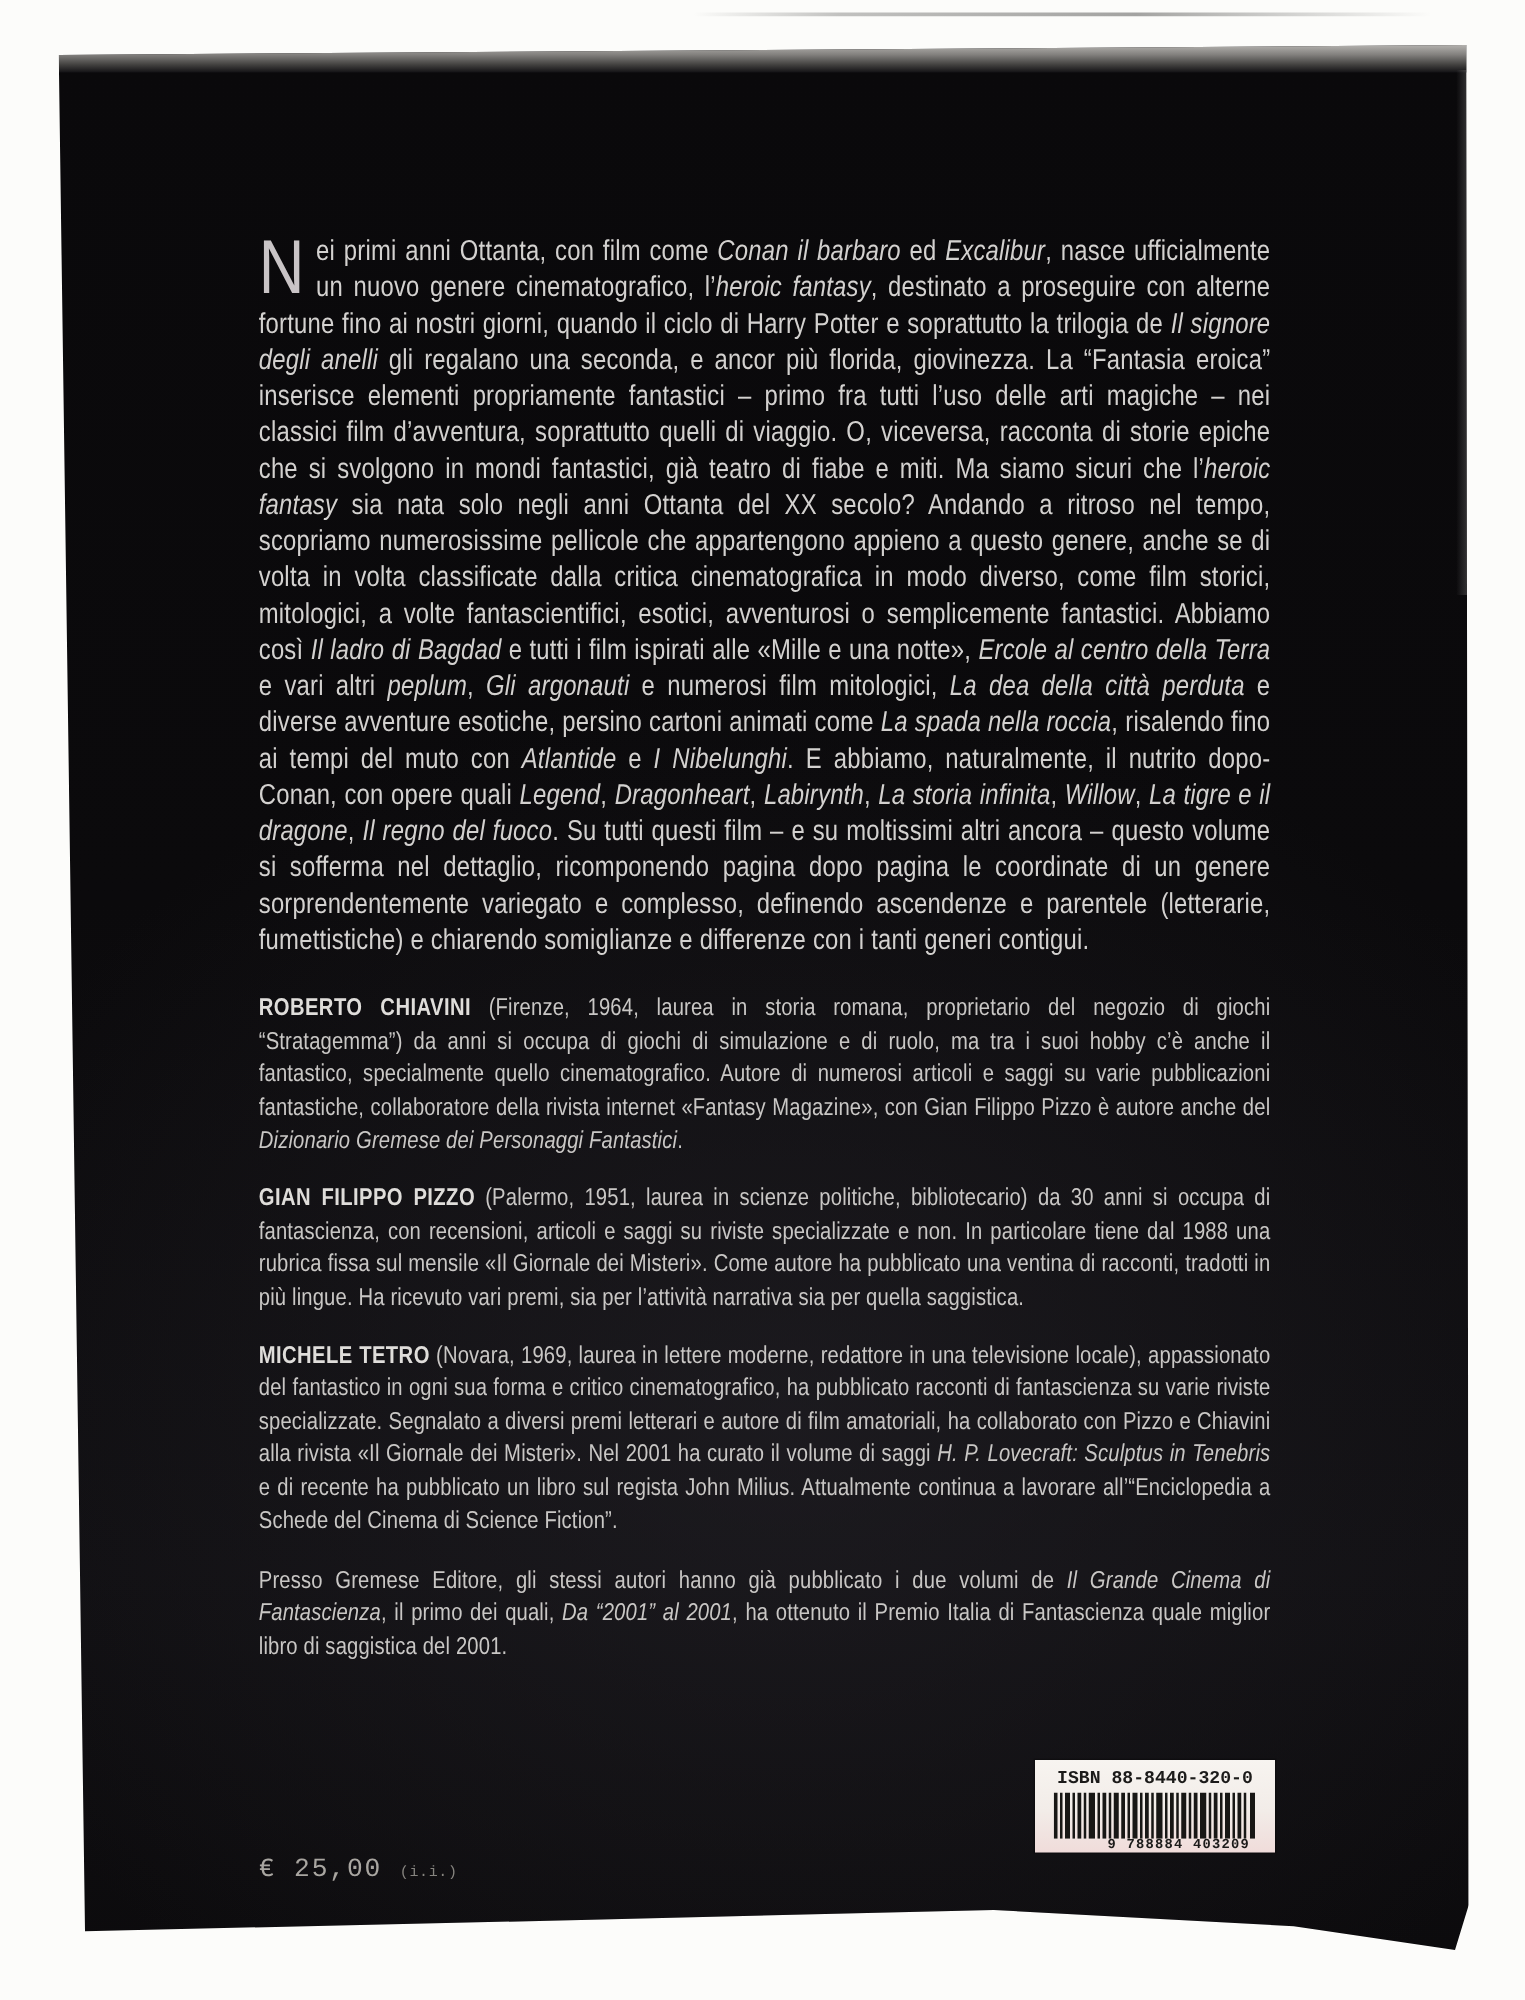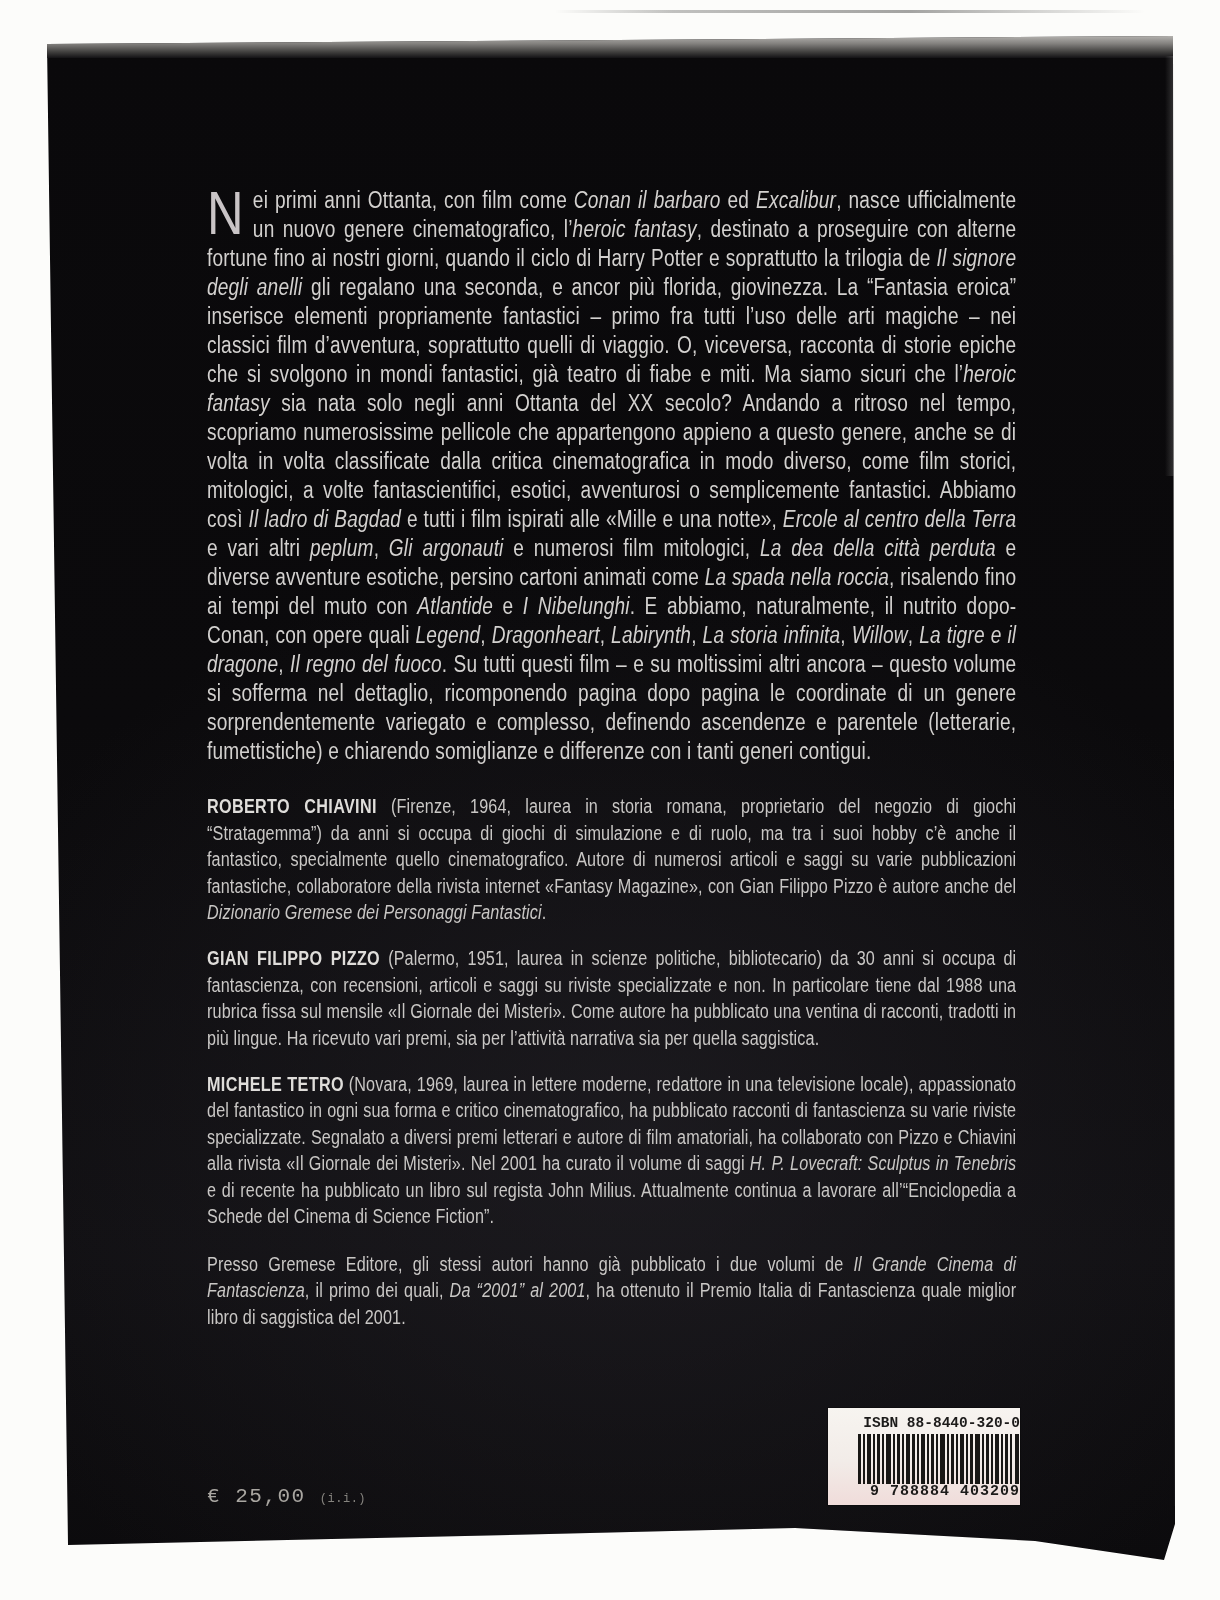--- a/index.html
+++ b/index.html
@@ -47,36 +47,36 @@
   }
   .bio{
     font-size:19.5px;line-height:26.5px;text-align:justify;
     color:#c9c7c5;letter-spacing:.15px;
   }
   .bio .author-name{font-weight:700;color:#dfddda;letter-spacing:.4px;}
   .bio-1{margin-top:27px;}
   .bio-gap{margin-top:17px;}
   .note-gap{margin-top:21px;}
   .isbn-label{
-    position:absolute;left:788px;top:1372px;width:192px;height:97px;
+    position:absolute;left:788px;top:1372px;width:192px;height:74px;
     background:linear-gradient(180deg,#f7f4f0 0%,#f2ece8 55%,#f0dcda 100%);
     box-shadow:0 0 0 1px rgba(0,0,0,.25);
-    display:flex;flex-direction:column;align-items:flex-end;
+    display:flex;flex-direction:column;align-items:center;
     padding-top:7px;box-sizing:border-box;
   }
   .isbn-text{
     font-family:"Liberation Mono", monospace;
     font-size:14.5px;font-weight:700;color:#1c1b1a;letter-spacing:0px;
     white-space:nowrap;
   }
   .barcode{margin-top:3px;width:162px;height:50px;}
   .barcode rect{fill:#181715;}
   .ean-digits{
     font-family:"Liberation Mono", monospace;
-    font-size:15px;font-weight:700;color:#1c1b1a;margin-top:-1px;
+    font-size:11px;font-weight:700;color:#1c1b1a;margin-top:-1px;
     letter-spacing:1px;white-space:nowrap;margin-left:38px;
   }
   .price{
     position:absolute;left:167px;top:1449px;
     font-family:Liberation Mono, monospace;
     font-size:21px;color:#a9a6a1;letter-spacing:1.5px;
     white-space:nowrap;
   }
   .price .price-note{font-size:12px;color:#86847f;letter-spacing:.5px;}
 </style>

